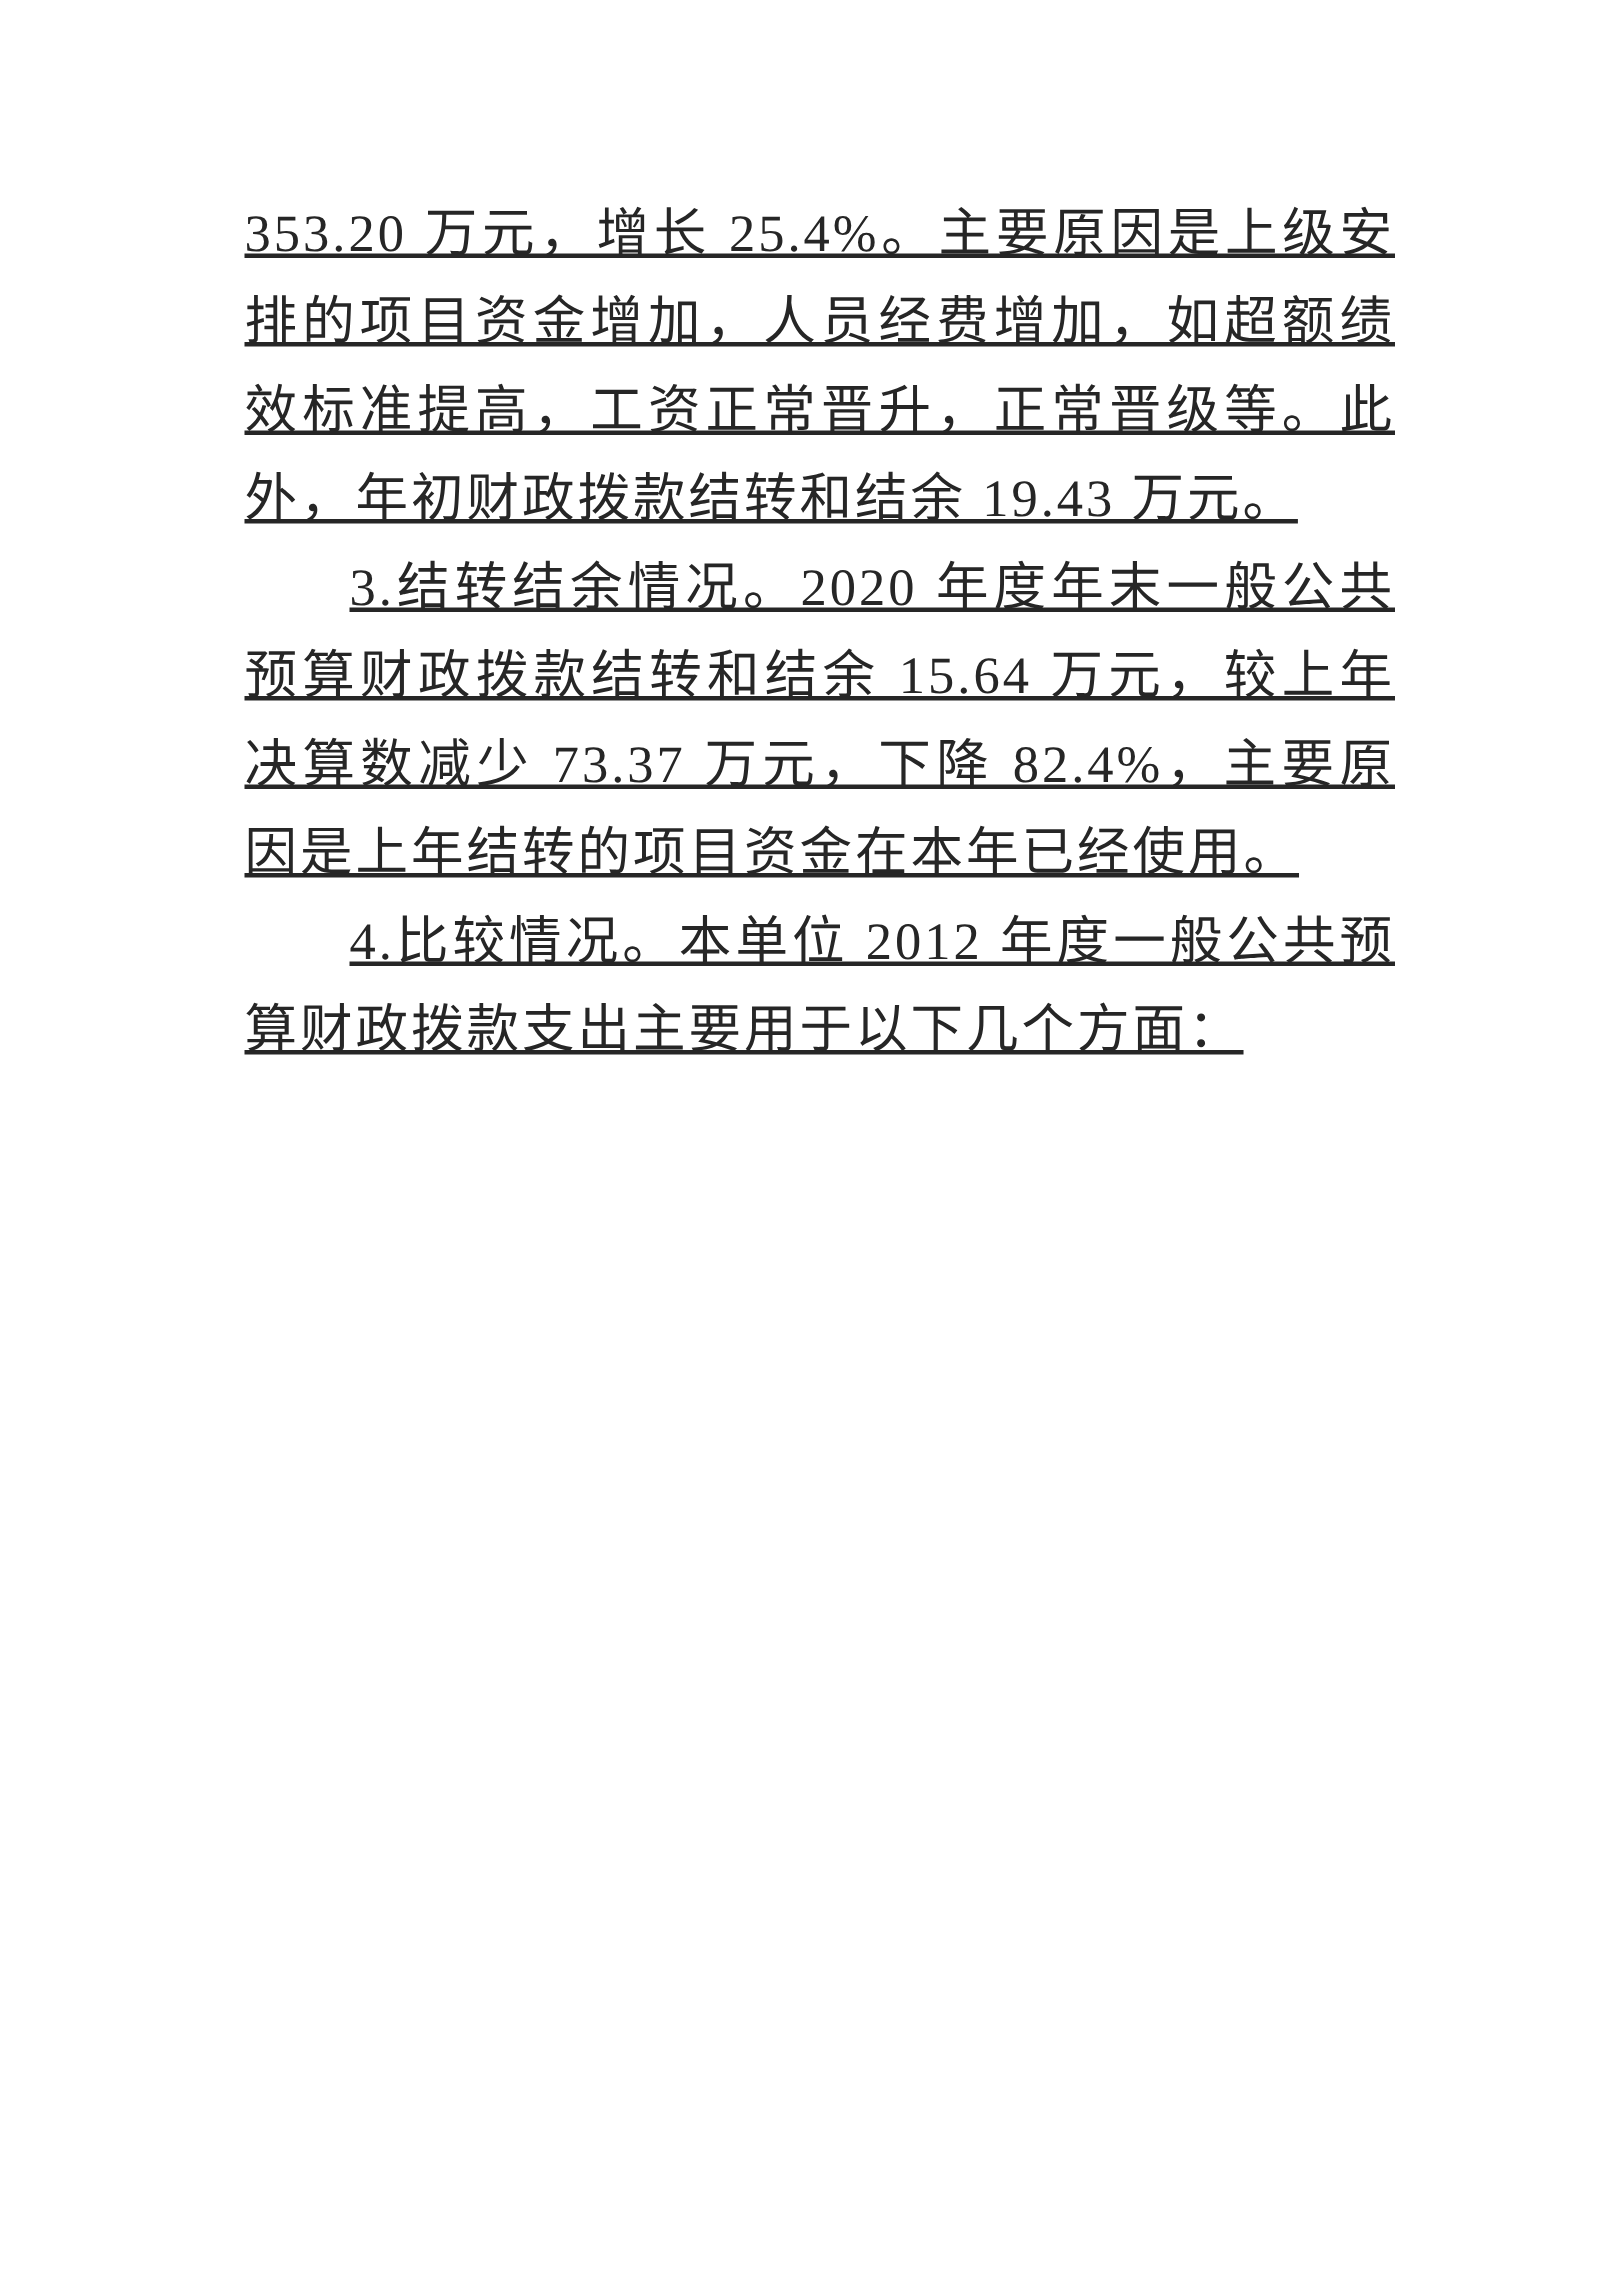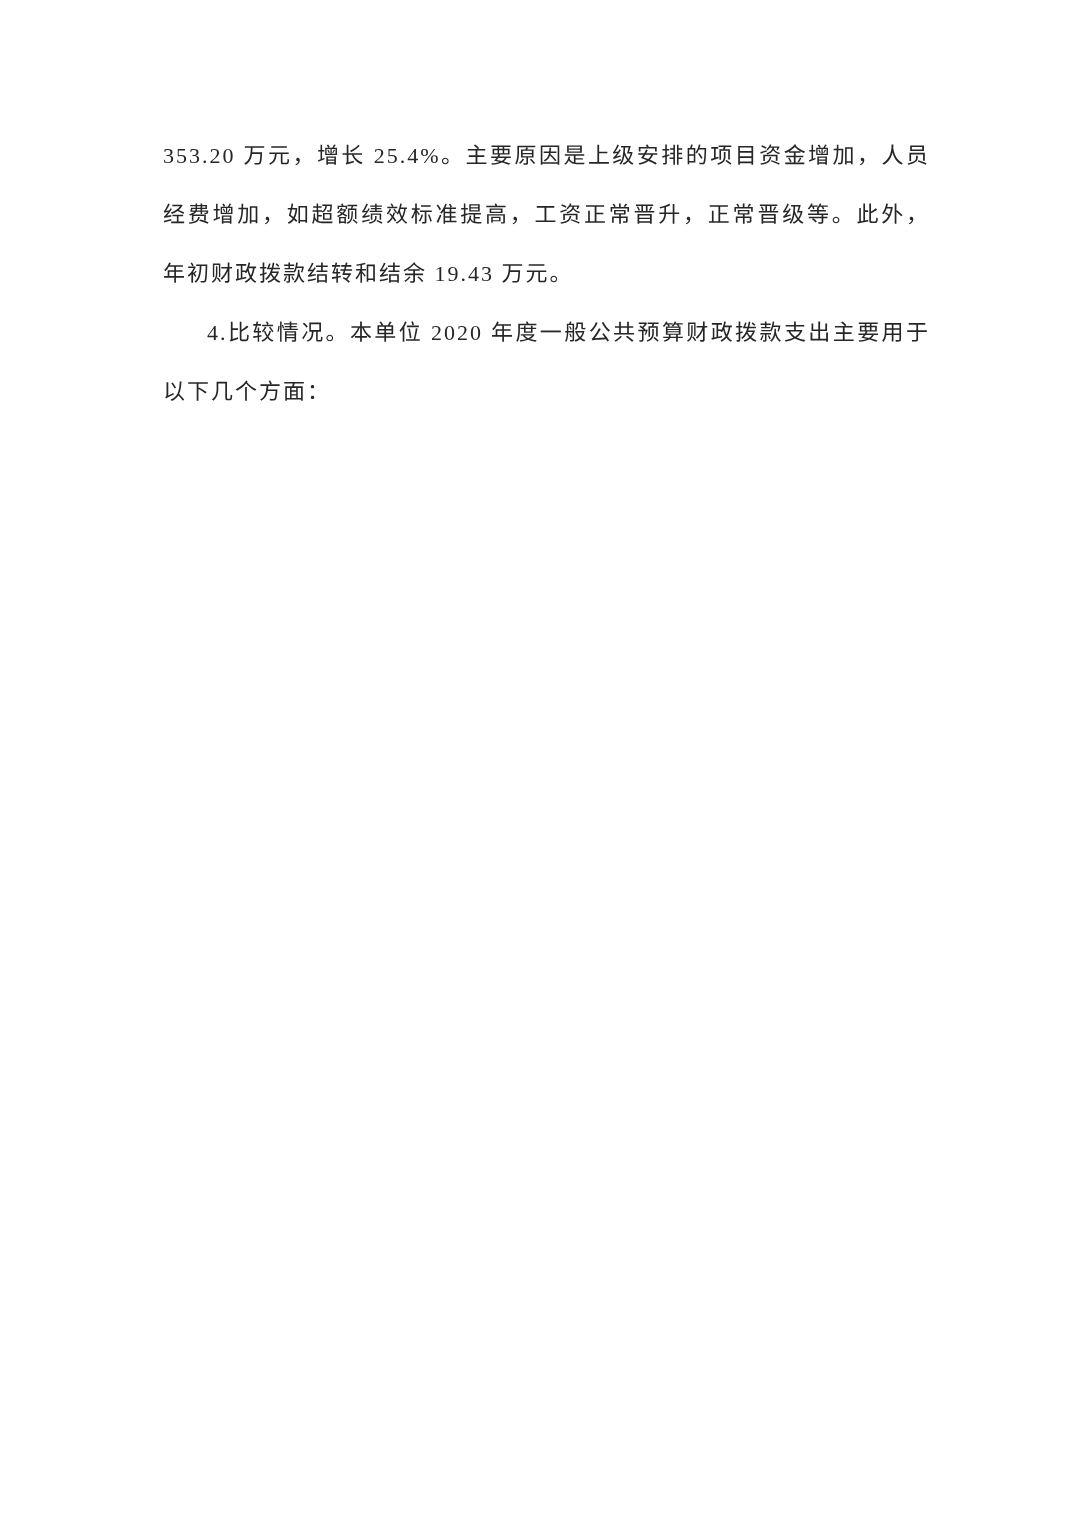--- a/index.html
+++ b/index.html
@@ -17,30 +17,32 @@
     box-sizing: border-box;
     width: 1074px;
     height: 1520px;
     background: #ffffff;
     padding: 126px 144px 0 163px;
     color: #262626;
   }
   .para {
     margin: 0;
     padding: 0;
-    font-size: 22px;
+    font-size: 35px;
     line-height: 59px;
     letter-spacing: 2px;
     text-align: justify;
     text-justify: inter-ideograph;
     word-break: break-all;
+    text-decoration: underline;
   }
   .para.indent {
     text-indent: 2em;
   }
 </style>
 </head>
 <body>
 
 <div class="page">
   <p class="para">353.20 万元，增长 25.4%。主要原因是上级安排的项目资金增加，人员经费增加，如超额绩效标准提高，工资正常晋升，正常晋级等。此外，年初财政拨款结转和结余 19.43 万元。</p>
-  <p class="para indent">4.比较情况。本单位 2020 年度一般公共预算财政拨款支出主要用于以下几个方面：</p>
+  <p class="para indent">3.结转结余情况。2020 年度年末一般公共预算财政拨款结转和结余 15.64 万元，较上年决算数减少 73.37 万元，下降 82.4%，主要原因是上年结转的项目资金在本年已经使用。</p>
+  <p class="para indent">4.比较情况。本单位 2012 年度一般公共预算财政拨款支出主要用于以下几个方面：</p>
 </div>
 
 </body></html>

